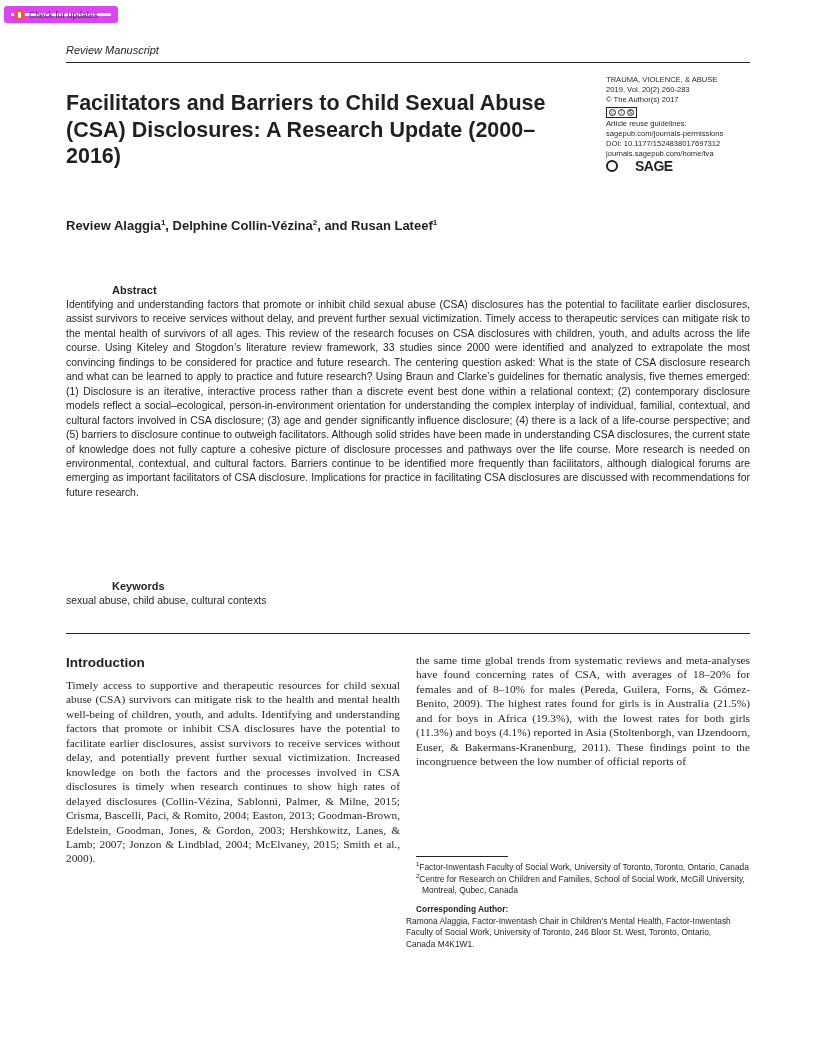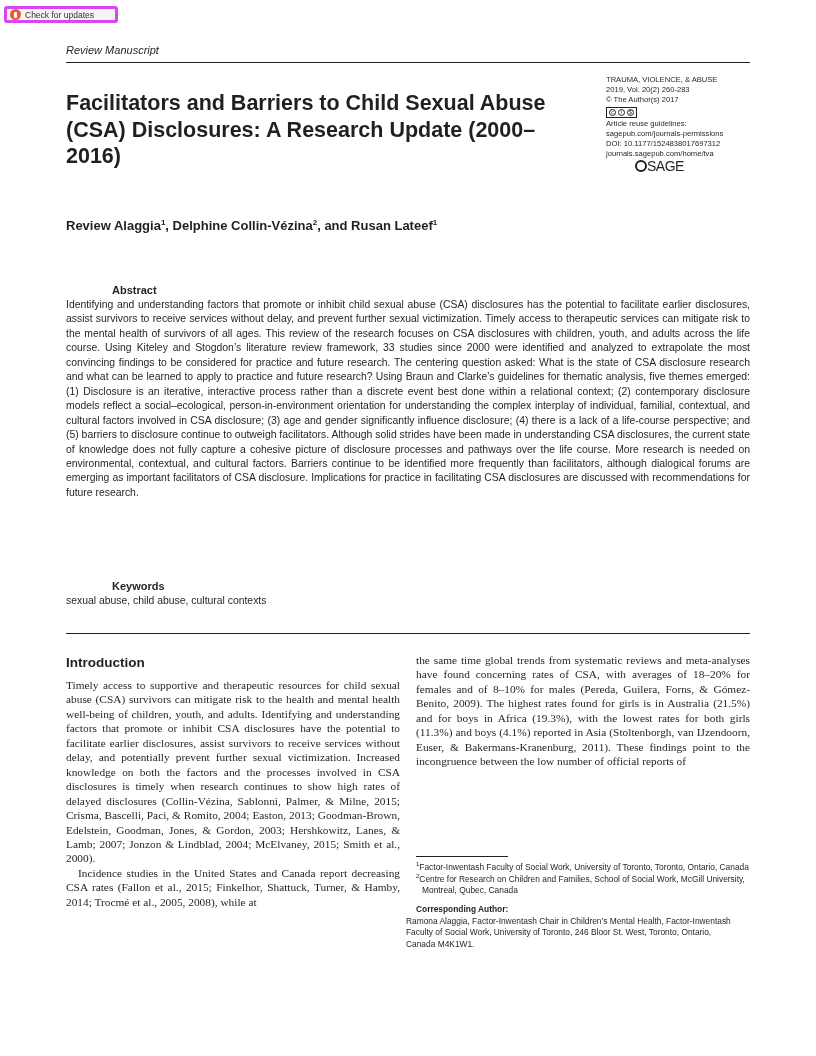--- a/index.html
+++ b/index.html
@@ -1,21 +1,21 @@
 <!DOCTYPE html>
 <html><head>
   <meta charset="utf-8">
   <style>
     * { box-sizing: border-box; margin: 0; padding: 0; }
     html, body { width: 816px; height: 1056px; background: #ffffff; overflow: hidden; }
     body { position: relative; color: #231f20; font-family: "Liberation Serif", serif; }
 
     .check-updates {
       position: absolute; left: 4px; top: 6px; width: 114px; height: 17px;
-      border: 3px solid #d946ef; border-radius: 3px; background: #f4f4f4;
+      border: 7px solid #d946ef; border-radius: 3px; background: #f4f4f4;
       display: flex; align-items: center; padding-left: 3px; gap: 4px;
       font-family: "Liberation Sans", sans-serif; font-size: 8.5px; color: #333;
       cursor: pointer;
     }
     .check-updates .badge {
       width: 11px; height: 11px; border-radius: 50%; background: #e9593b;
       display: flex; align-items: center; justify-content: center;
     }
     .check-updates .badge span { width: 3px; height: 6px; background: #fff; border-radius: 1px; }
 
@@ -33,22 +33,22 @@
     .journal-box {
       position: absolute; left: 606px; top: 75px; width: 160px;
       font-family: "Liberation Sans", sans-serif; font-size: 7.6px; line-height: 10.2px; color: #231f20;
     }
     .cc-badge {
       display: inline-flex; align-items: center; gap: 2px; height: 11px; margin: 1px 0 1px 0;
       border: 1px solid #231f20; background: #ffffff; padding: 0 2px;
     }
     .cc-badge .cc-dot { width: 7px; height: 7px; border-radius: 50%; border: 1px solid #231f20; font-size: 5px; line-height: 5px; text-align: center; }
     .sage-logo {
-      display: flex; align-items: center; gap: 0; margin-top: 1px;
-      font-family: "Liberation Sans", sans-serif; font-weight: normal; font-size: 14px; letter-spacing: -0.5px; color: #231f20; margin-left: 29px;
+      display: flex; align-items: center; gap: 17px; margin-top: 1px;
+      font-family: "Liberation Sans", sans-serif; font-weight: bold; font-size: 14px; letter-spacing: -0.5px; color: #231f20;
     }
     .sage-logo .s-mark { width: 12px; height: 12px; border-radius: 50%; border: 2px solid #231f20; font-size: 8px; line-height: 8px; text-align: center; }
 
     .authors {
       position: absolute; left: 66px; top: 218px;
       font-family: "Liberation Sans", sans-serif; font-weight: bold; font-size: 13px; color: #231f20;
     }
     .authors sup { font-size: 8px; vertical-align: super; line-height: 0; }
 
     .abstract-heading, .keywords-heading {
@@ -141,21 +141,20 @@
 <h2 class="abstract-heading">Abstract</h2>
 <p class="abstract-body">Identifying and understanding factors that promote or inhibit child sexual abuse (CSA) disclosures has the potential to facilitate earlier disclosures, assist survivors to receive services without delay, and prevent further sexual victimization. Timely access to therapeutic services can mitigate risk to the mental health of survivors of all ages. This review of the research focuses on CSA disclosures with children, youth, and adults across the life course. Using Kiteley and Stogdon’s literature review framework, 33 studies since 2000 were identified and analyzed to extrapolate the most convincing findings to be considered for practice and future research. The centering question asked: What is the state of CSA disclosure research and what can be learned to apply to practice and future research? Using Braun and Clarke’s guidelines for thematic analysis, five themes emerged: (1) Disclosure is an iterative, interactive process rather than a discrete event best done within a relational context; (2) contemporary disclosure models reflect a social–ecological, person-in-environment orientation for understanding the complex interplay of individual, familial, contextual, and cultural factors involved in CSA disclosure; (3) age and gender significantly influence disclosure; (4) there is a lack of a life-course perspective; and (5) barriers to disclosure continue to outweigh facilitators. Although solid strides have been made in understanding CSA disclosures, the current state of knowledge does not fully capture a cohesive picture of disclosure processes and pathways over the life course. More research is needed on environmental, contextual, and cultural factors. Barriers continue to be identified more frequently than facilitators, although dialogical forums are emerging as important facilitators of CSA disclosure. Implications for practice in facilitating CSA disclosures are discussed with recommendations for future research.</p>
 
 <h2 class="keywords-heading">Keywords</h2>
 <p class="keywords-body">sexual abuse, child abuse, cultural contexts</p>
 <div class="section-rule"></div>
 
 <h2 class="intro-heading">Introduction</h2>
 <div class="col-left">
   <p>Timely access to supportive and therapeutic resources for child sexual abuse (CSA) survivors can mitigate risk to the health and mental health well-being of children, youth, and adults. Identifying and understanding factors that promote or inhibit CSA disclosures have the potential to facilitate earlier disclosures, assist survivors to receive services without delay, and potentially prevent further sexual victimization. Increased knowledge on both the factors and the processes involved in CSA disclosures is timely when research continues to show high rates of delayed disclosures (Collin-Vézina, Sablonni, Palmer, &amp; Milne, 2015; Crisma, Bascelli, Paci, &amp; Romito, 2004; Easton, 2013; Goodman-Brown, Edelstein, Goodman, Jones, &amp; Gordon, 2003; Hershkowitz, Lanes, &amp; Lamb; 2007; Jonzon &amp; Lindblad, 2004; McElvaney, 2015; Smith et al., 2000).</p>
-  <p>Incidence studies in the United States and Canada report decreasing CSA rates (Fallon et al., 2015; Finkelhor, Shattuck, Turner, &amp; Hamby, 2014; Trocmé et al., 2005, 2008), while at</p>
 </div>
 <div class="col-right">
   <p>the same time global trends from systematic reviews and meta-analyses have found concerning rates of CSA, with averages of 18–20% for females and of 8–10% for males (Pereda, Guilera, Forns, &amp; Gómez-Benito, 2009). The highest rates found for girls is in Australia (21.5%) and for boys in Africa (19.3%), with the lowest rates for both girls (11.3%) and boys (4.1%) reported in Asia (Stoltenborgh, van IJzendoorn, Euser, &amp; Bakermans-Kranenburg, 2011). These findings point to the incongruence between the low number of official reports of</p>
 </div>
 
 <div class="footnote-rule"></div>
 <div class="footnotes">
   <div class="fn"><sup>1</sup><span>Factor-Inwentash Faculty of Social Work, University of Toronto, Toronto, Ontario, Canada</span></div>
   <div class="fn"><sup>2</sup><span>Centre for Research on Children and Families, School of Social Work, McGill University, Montreal, Qubec, Canada</span></div>
 </div>

